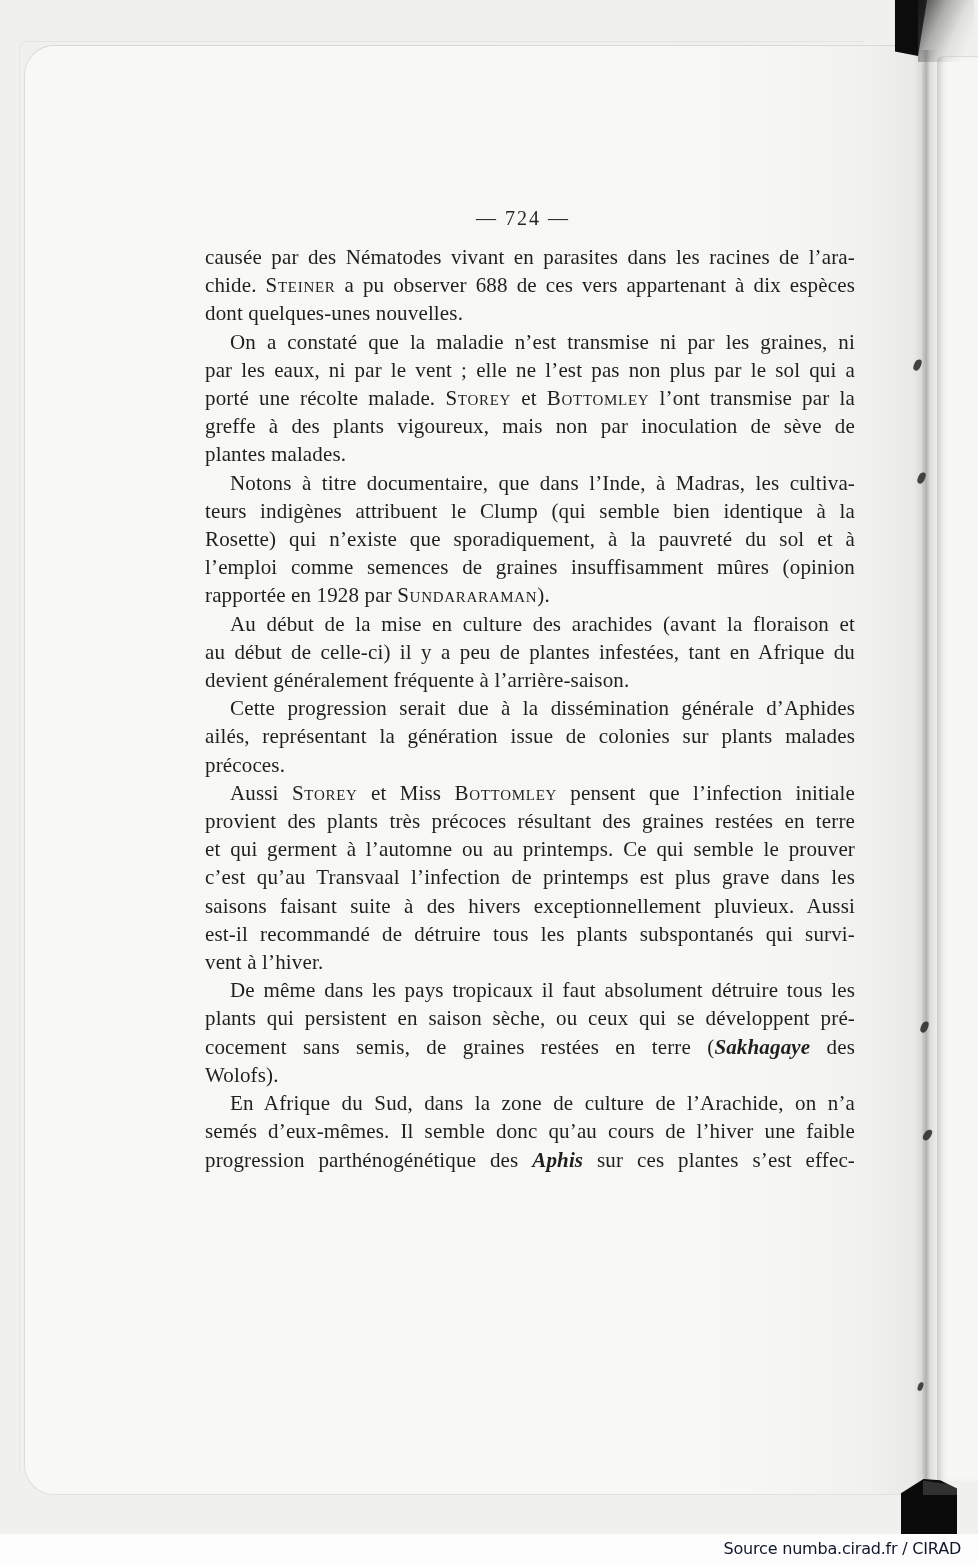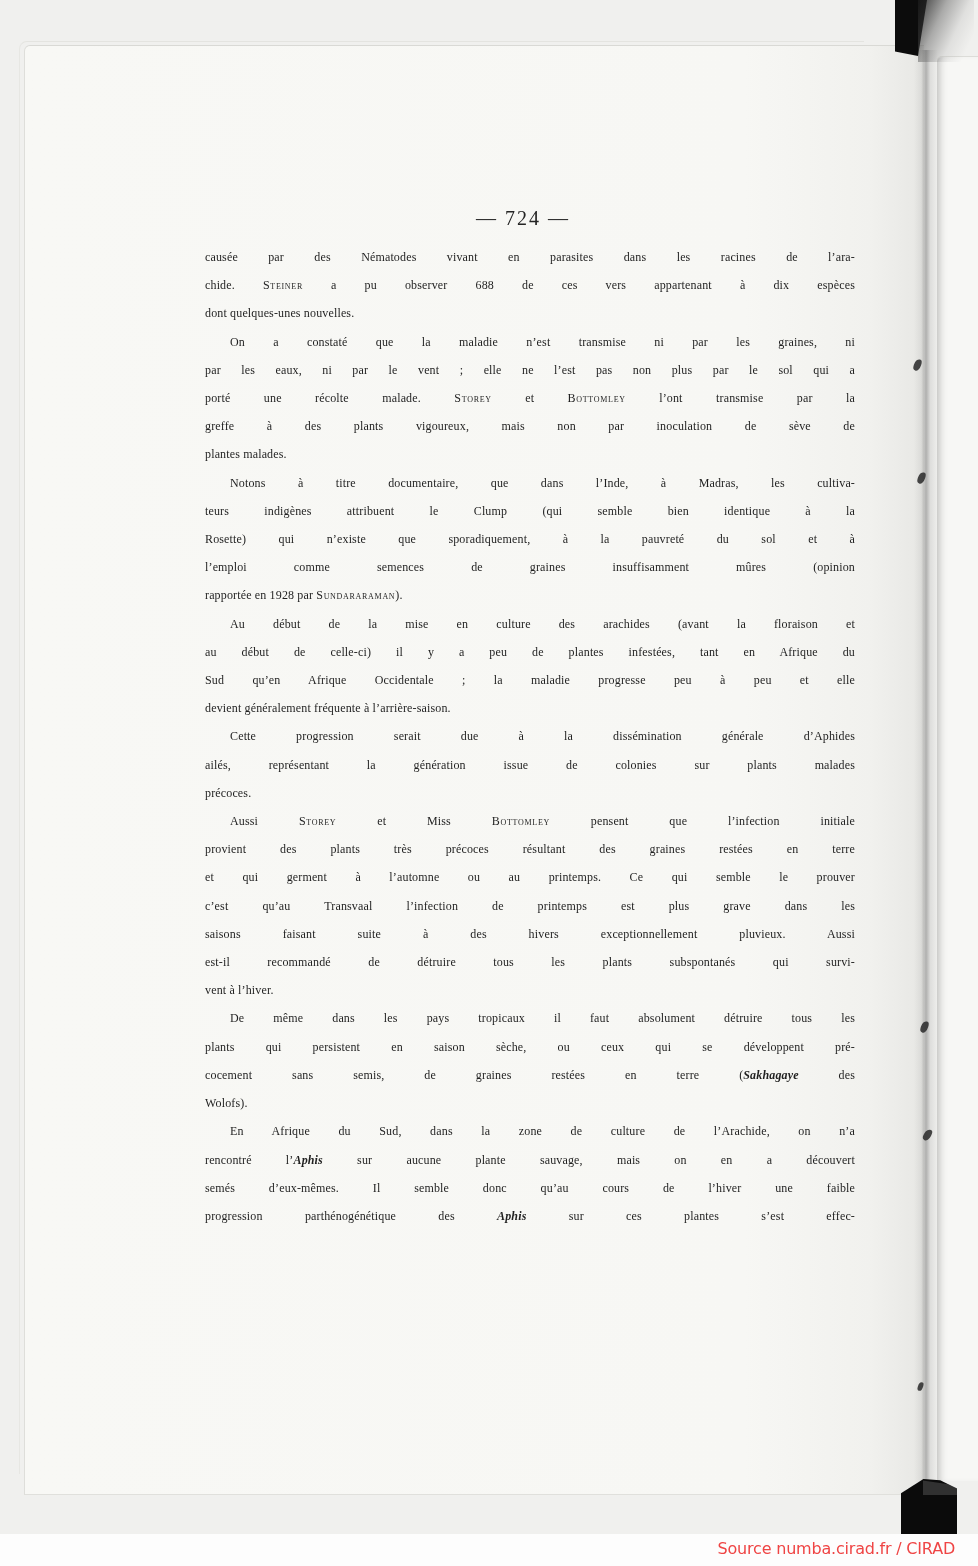--- a/index.html
+++ b/index.html
@@ -9,20 +9,21 @@
     font-family:"Liberation Serif","DejaVu Serif",serif;
   }
   
   .page {
     position:absolute; left:24px; top:45px; width:899px; height:1448px;
     background:linear-gradient(to right,#f8f8f5 0%,#f7f7f4 80%,#f1f1ee 94%,#e7e7e4 100%);
     border-top:1px solid #d9d9d5;
     border-left:1px solid #dededa;
     border-bottom:1px solid #e0e0dc;
     border-top-left-radius:6px;
+    border-radius:30px;
   }
   .page::before {
     content:""; position:absolute; left:-6px; top:-5px; right:60px; bottom:20px;
     border-top:1px solid #e4e4e0; border-left:1px solid #e7e7e3;
     border-top-left-radius:8px; pointer-events:none;
   }
   
   .gutter {
     position:absolute; left:914px; top:50px; width:24px; height:1432px;
     background:linear-gradient(to right, rgba(110,110,110,0) 0%, rgba(110,110,110,0.10) 30%,
@@ -61,33 +62,33 @@
     transform:rotate(18deg);
   }
   
   .content { position:absolute; left:180px; top:160px; width:650px; color:#1f1f1f; }
   .pagenum {
     text-align:center; font-size:20px; line-height:24px; letter-spacing:2px;
     margin:0 0 13px -14px; color:#242424;
   }
   .para { margin:0; }
   .line {
-    font-size:12px; line-height:28.2px; letter-spacing:0.15px;
+    font-size:21px; line-height:28.2px; letter-spacing:0.15px;
     text-align:justify; text-align-last:justify;
   }
   .line.indent { text-indent:25px; }
   .line.last { text-align-last:left; }
   .sc { font-variant:small-caps; letter-spacing:0.7px; }
   .it { font-style:italic;font-weight:bold; }
   
   .footer {
     position:absolute; left:0; top:1534px; width:978px; height:32px;
-    background:#fdfdfd; box-sizing:border-box; padding-right:23px;
+    background:#fdfdfd; box-sizing:border-box; padding-right:17px;
     font-family:"DejaVu Sans","Liberation Sans",sans-serif;
-    font-size:16px; letter-spacing:-0.2px; color:#ef4444;
+    font-size:16px; letter-spacing:-0.2px; color:#0f172a;
     line-height:30px; text-align:right;
   }
 </style>
 </head>
 <body>
 
 <div class="scan">
 
   <div class="page">
     <div class="content">
@@ -108,21 +109,20 @@
           <div class="para">
             <div class="line indent"><span>Notons à titre documentaire, que dans l’Inde, à Madras, les cultiva-</span></div>
             <div class="line"><span>teurs indigènes attribuent le Clump (qui semble bien identique à la</span></div>
             <div class="line"><span>Rosette) qui n’existe que sporadiquement, à la pauvreté du sol et à</span></div>
             <div class="line"><span>l’emploi comme semences de graines insuffisamment mûres (opinion</span></div>
             <div class="line last"><span>rapportée en 1928 par </span><span class="sc">Sundararaman</span><span>).</span></div>
           </div>
           <div class="para">
             <div class="line indent"><span>Au début de la mise en culture des arachides (avant la floraison et</span></div>
             <div class="line"><span>au début de celle-ci) il y a peu de plantes infestées, tant en Afrique du</span></div>
-            <div class="line"><span>Sud qu’en Afrique Occidentale ; la maladie progresse peu à peu et elle</span></div>
             <div class="line last"><span>devient généralement fréquente à l’arrière-saison.</span></div>
           </div>
           <div class="para">
             <div class="line indent"><span>Cette progression serait due à la dissémination générale d’Aphides</span></div>
             <div class="line"><span>ailés, représentant la génération issue de colonies sur plants malades</span></div>
             <div class="line last"><span>précoces.</span></div>
           </div>
           <div class="para">
             <div class="line indent"><span>Aussi </span><span class="sc">Storey</span><span> et Miss </span><span class="sc">Bottomley</span><span> pensent que l’infection initiale</span></div>
             <div class="line"><span>provient des plants très précoces résultant des graines restées en terre</span></div>
@@ -133,21 +133,20 @@
             <div class="line last"><span>vent à l’hiver.</span></div>
           </div>
           <div class="para">
             <div class="line indent"><span>De même dans les pays tropicaux il faut absolument détruire tous les</span></div>
             <div class="line"><span>plants qui persistent en saison sèche, ou ceux qui se développent pré-</span></div>
             <div class="line"><span>cocement sans semis, de graines restées en terre (</span><span class="it">Sakhagaye</span><span> des</span></div>
             <div class="line last"><span>Wolofs).</span></div>
           </div>
           <div class="para">
             <div class="line indent"><span>En Afrique du Sud, dans la zone de culture de l’Arachide, on n’a</span></div>
-            <div class="line"><span>rencontré l’</span><span class="it">Aphis</span><span> sur aucune plante sauvage, mais on en a découvert</span></div>
             <div class="line"><span>semés d’eux-mêmes. Il semble donc qu’au cours de l’hiver une faible</span></div>
             <div class="line"><span>progression parthénogénétique des </span><span class="it">Aphis</span><span> sur ces plantes s’est effec-</span></div>
           </div>
         </div>
     </div>
   </div>
 
   <div class="gutter"></div>
   <div class="next-page"></div>
   <div class="black-top"></div>

